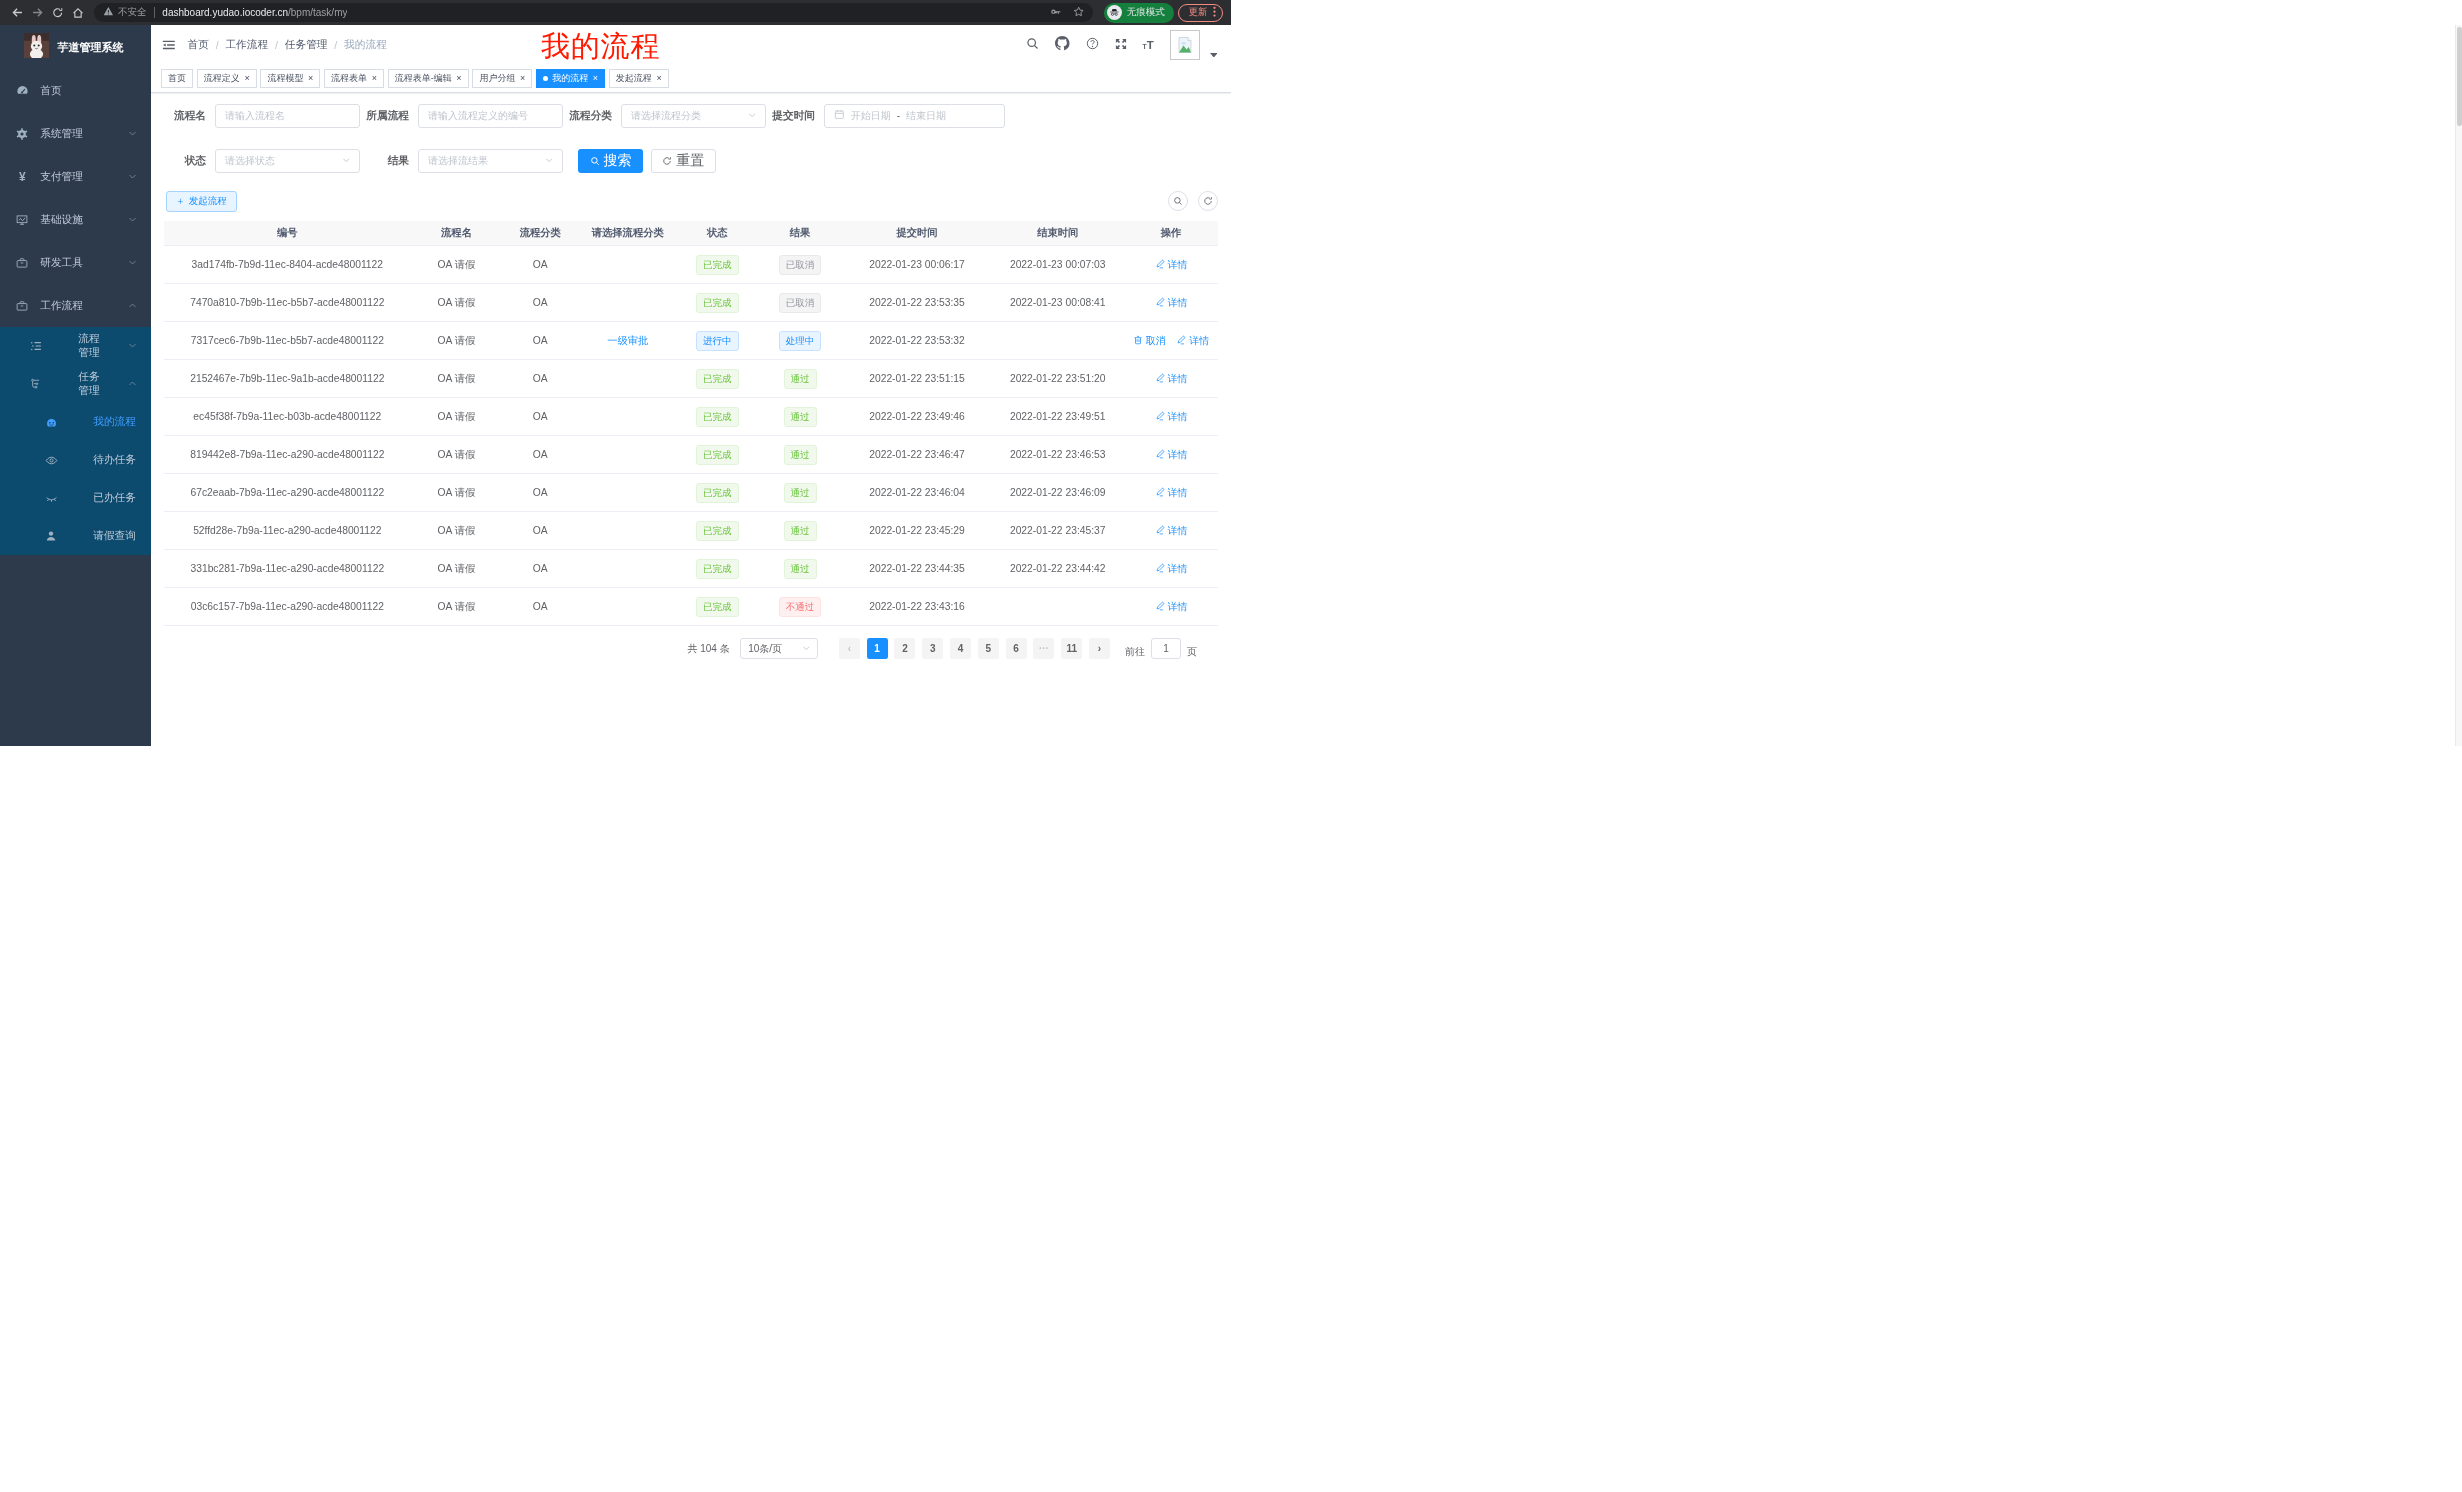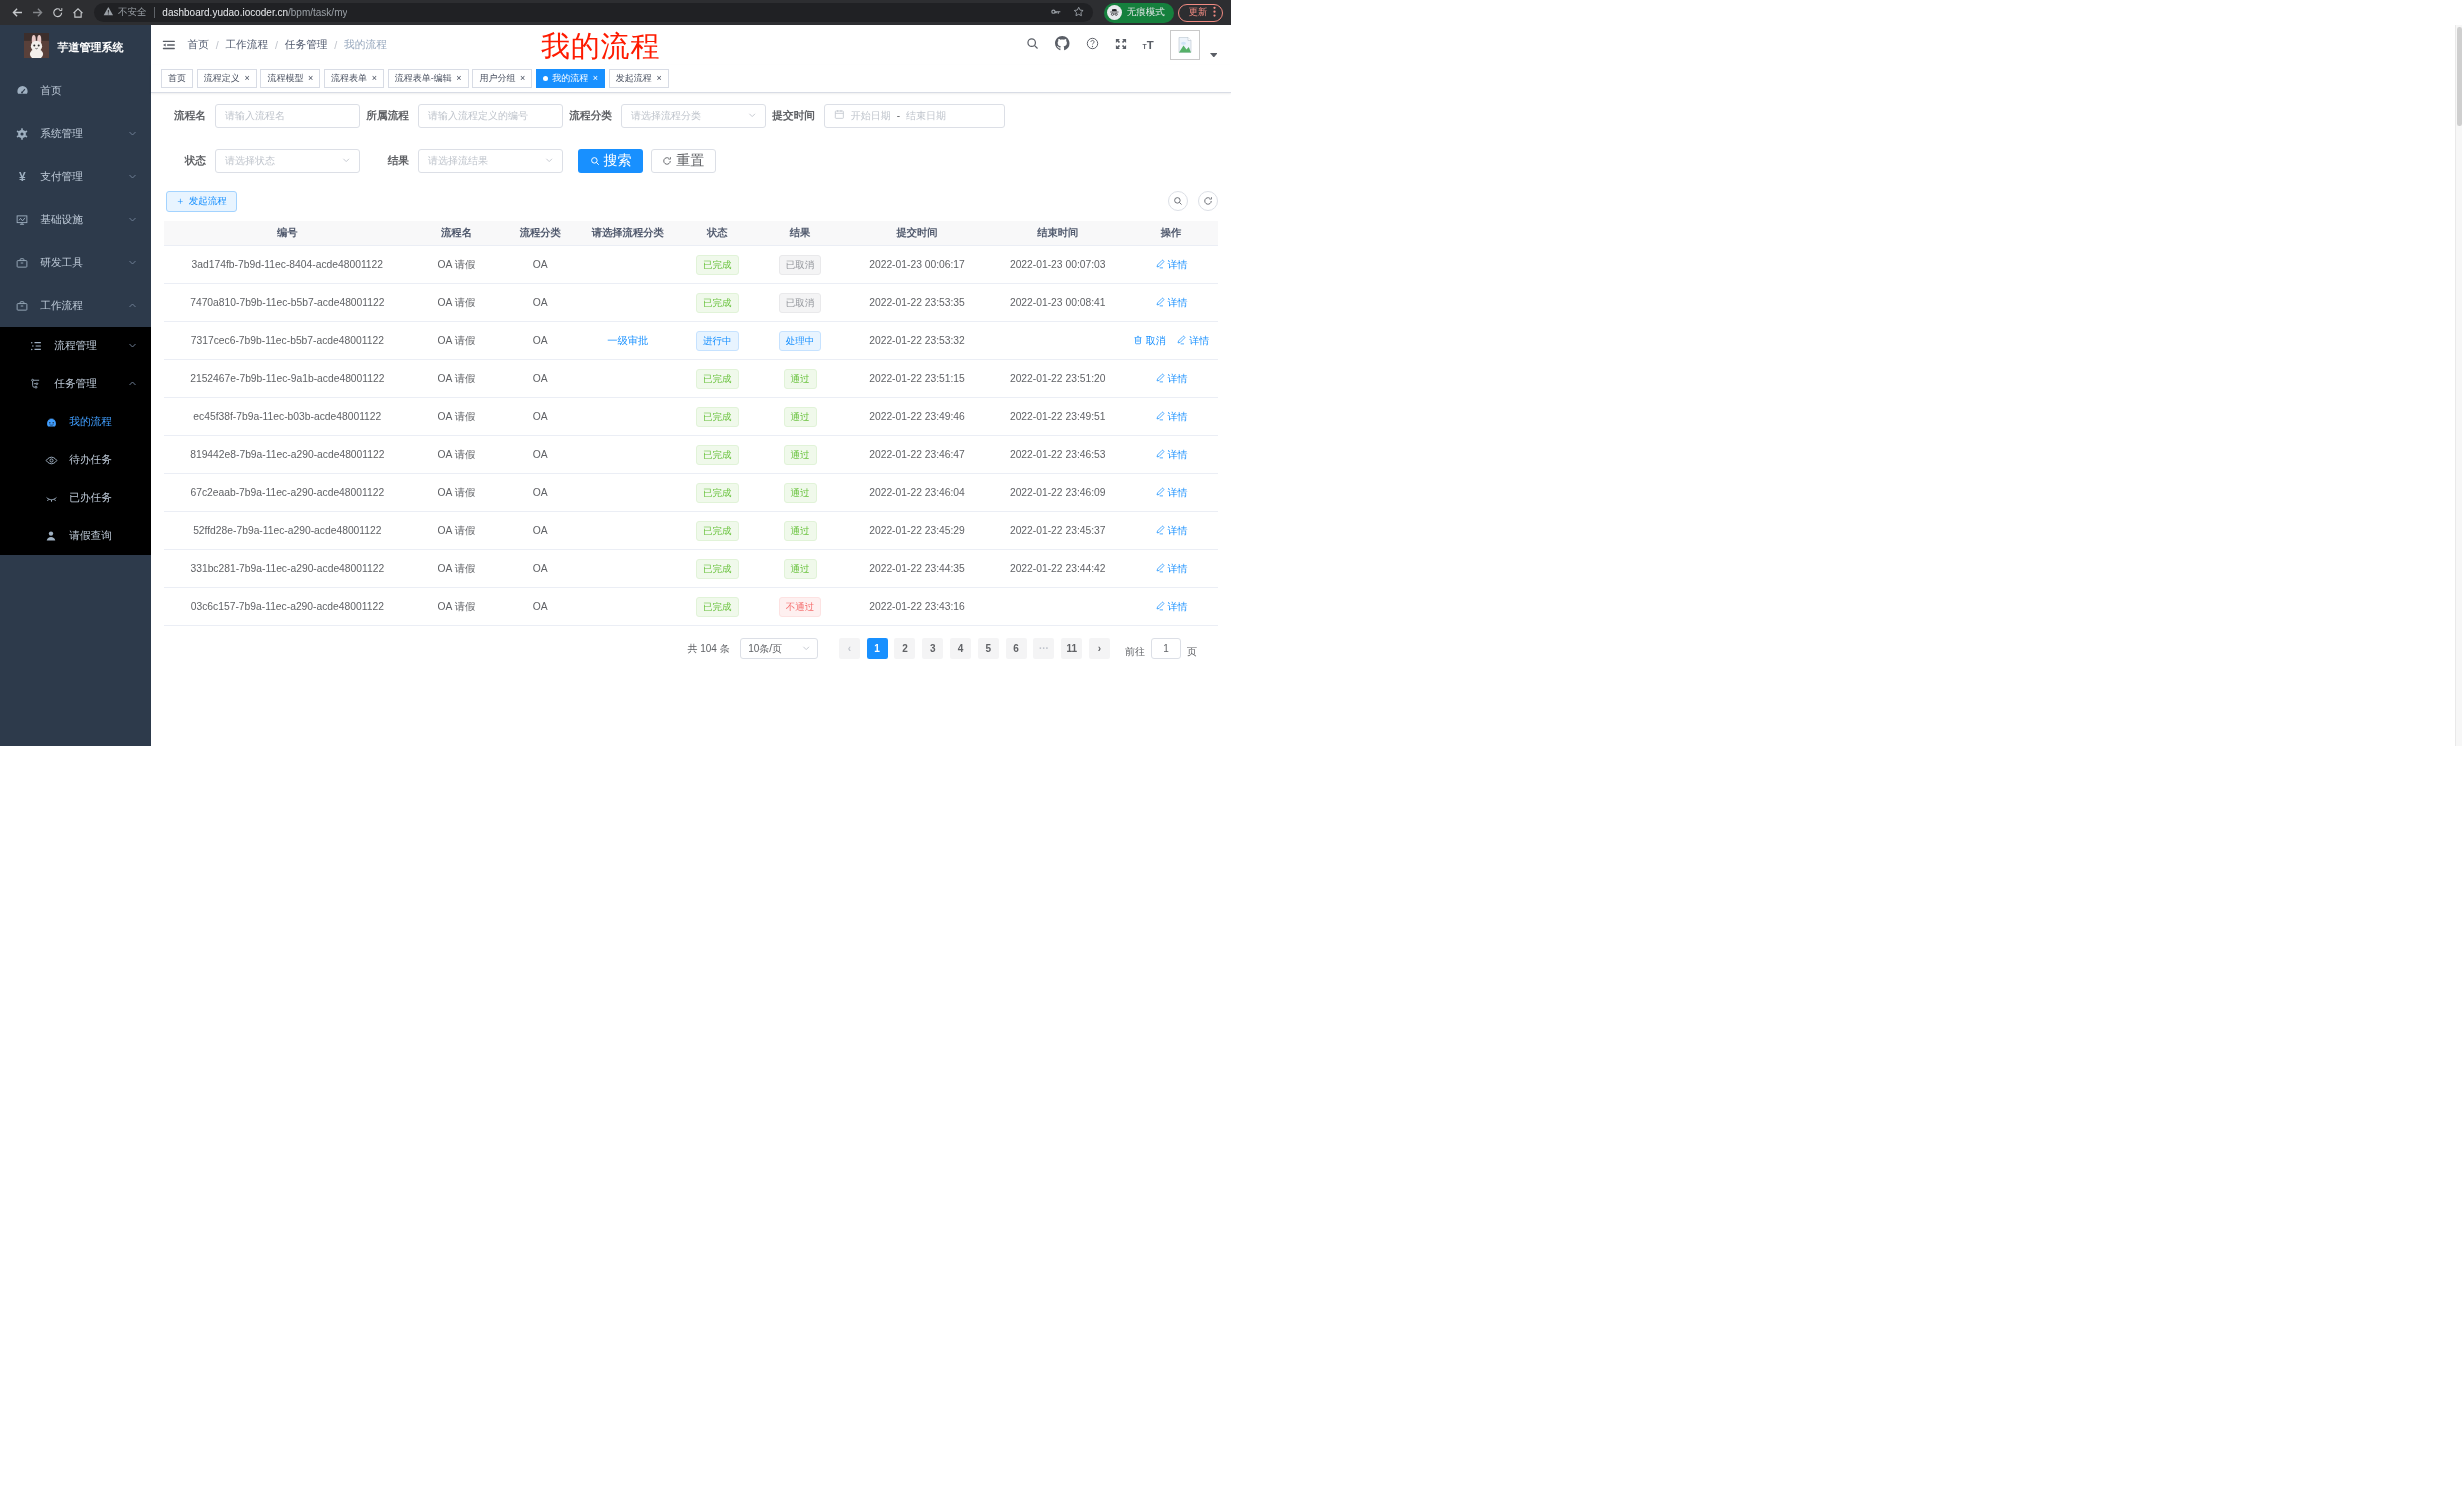--- a/index.html
+++ b/index.html
@@ -26,21 +26,21 @@
   .update-pill { height:18px; border:1.1px solid #f28b82; border-radius:10px; color:#f28b82;
     display:flex; align-items:center; gap:6px; padding:0 6px 0 9px; font-size:9.5px; flex-shrink:0; }
 
   
   .app { display:flex; height:721px; }
   .sidebar { width:151px; flex-shrink:0; background:#2d3a4b; color:#bfcbd9; }
   .logo { height:44px; display:flex; align-items:center; padding-left:24px; gap:8.4px; }
   .logo-title { color:#fff; font-size:11px; font-weight:700; }
   .menu-item { height:43px; display:flex; align-items:center; padding:0 13.7px 0 15px;
     font-size:10.7px; cursor:pointer; }
-  .menu-item.in-sub { background:#000000; height:38px; }
+  .menu-item.in-sub { background:#0c4a6e; height:38px;gap:24px; }
   .menu-item .ic { width:14.5px; margin-right:10.7px; color:#9fb0c1; display:flex; justify-content:center; }
   .menu-item .lbl { flex:1; }
   .menu-item .chev { color:#6f8096; }
   .menu-item.active, .menu-item.active .ic { color:#409eff; }
   .menu-item.lv2 { padding-left:29px; }
   .menu-item.lv3 { padding-left:44px; }
 
   .main { flex:1; display:flex; flex-direction:column; background:#fff; position:relative; min-width:0; }
 
   

